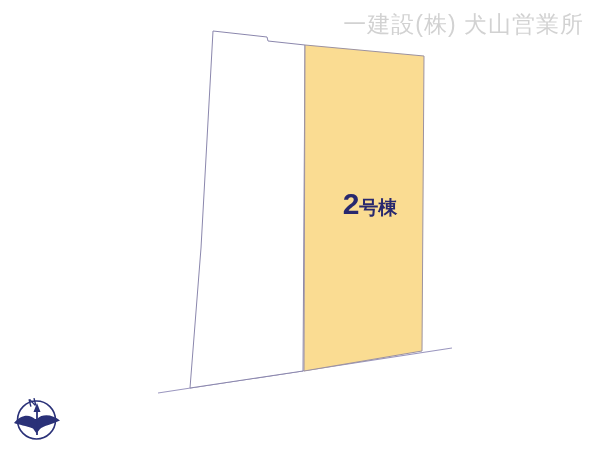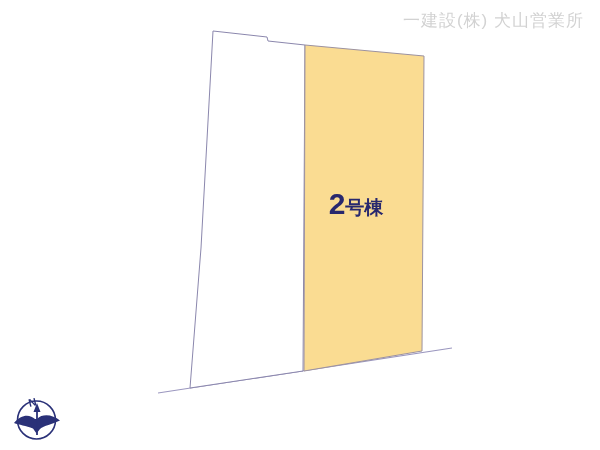--- a/index.html
+++ b/index.html
@@ -8,32 +8,32 @@
     position: relative;
     width: 600px;
     height: 450px;
     background: #ffffff;
     overflow: hidden;
   }
   .company-label {
     position: absolute;
     top: 9px;
     right: 16px;
-    font-size: 17px;
+    font-size: 23px;
     letter-spacing: 1px;
     color: #d2d2d2;
     white-space: nowrap;
   }
   .plan-svg { position: absolute; left: 0; top: 0; }
   .parcel-open { fill: #ffffff; stroke: #8b87ad; stroke-width: 1; }
   .parcel-sold { stroke: #9c92a0; stroke-width: 1; }
   .boundary-line { stroke: #9b97bf; stroke-width: 1.2; fill: none; }
   .building-label {
     position: absolute;
-    left: 296px;
+    left: 310px;
     top: 186px;
     width: 120px;
     text-align: center;
     color: #28286e;
     font-weight: 600;
     white-space: nowrap;
     line-height: 36px;
   }
   .building-label .num { font-size: 30px; }
   .building-label .suffix { font-size: 19px; }

